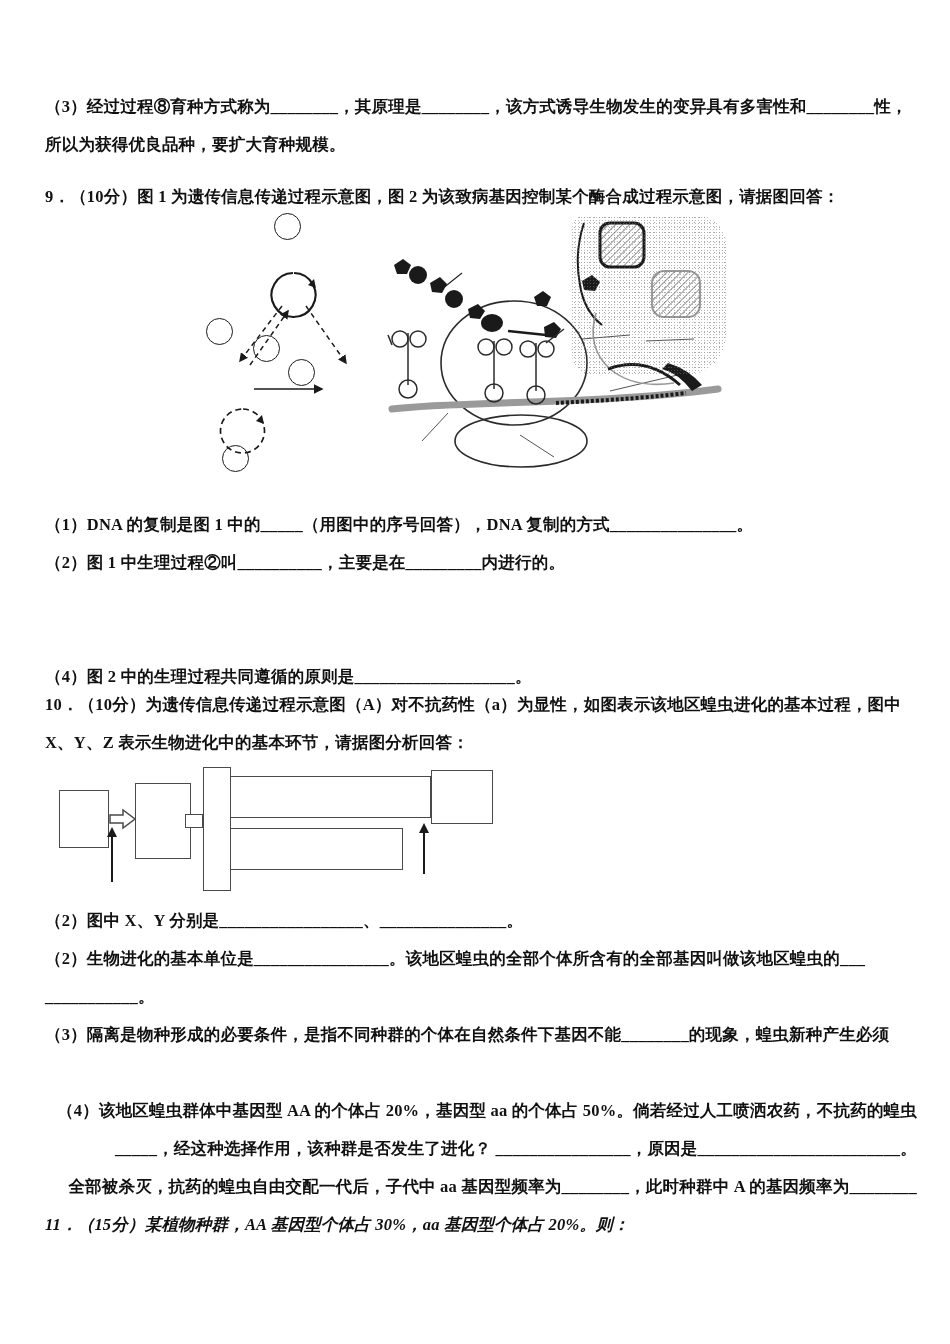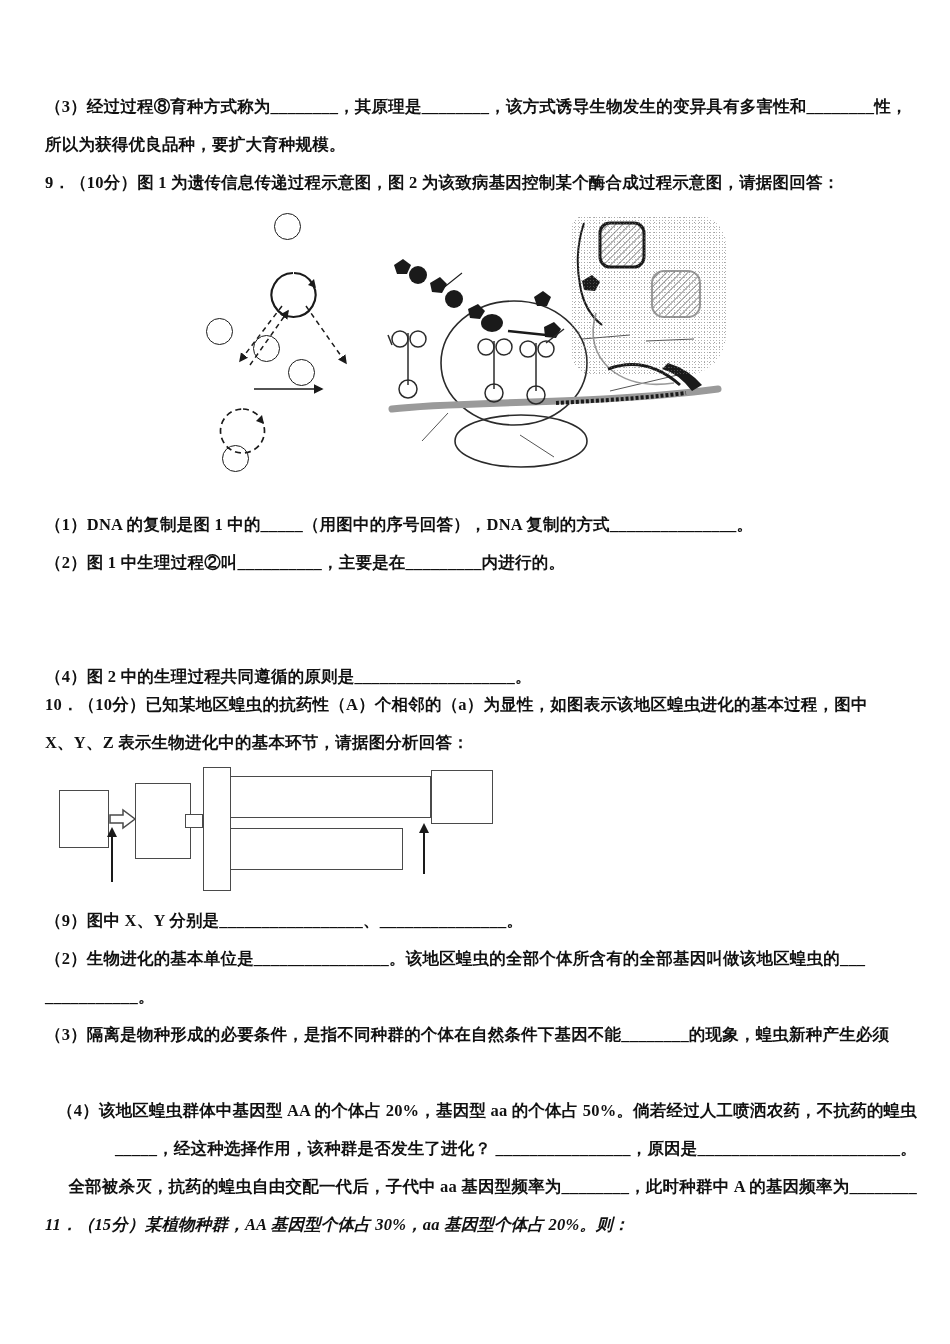--- a/index.html
+++ b/index.html
@@ -138,21 +138,21 @@
 </head>
 <body>
 
 <div class="page">
 
   <div class="para body-text" style="top:88px;">
     <p>（3）经过过程⑧育种方式称为________，其原理是________，该方式诱导生物发生的变异具有多害性和________性，</p>
     <p>所以为获得优良品种，要扩大育种规模。</p>
   </div>
 
-  <div class="para body-text" style="top:164px;">
+  <div class="para body-text" style="top:178px;">
     <p>
       <span>9．</span><span>（10分）</span><span>图 1 为遗传信息传递过程示意图，图 2 为该致病基因控制某个酶合成过程示意图，请据图回答：</span>
     </p>
   </div>
 
   <div class="fig1">
     <svg width="190" height="278" viewBox="0 0 190 278">
       <defs>
         <marker id="ah" markerWidth="7" markerHeight="7" refX="5" refY="3" orient="auto">
           <path d="M0,0 L6,3 L0,6 z" fill="#1a1a1a"></path>
@@ -285,21 +285,21 @@
   </div>
   <div class="para body-text" style="top:544px;">
     <p>（2）图 1 中生理过程②叫__________，主要是在_________内进行的。</p>
   </div>
   <div class="para body-text" style="top:658px;">
     <p>（4）图 2 中的生理过程共同遵循的原则是___________________。</p>
   </div>
 
   <div class="para body-text" style="top:686px;">
     <p>
-      <span>10．</span><span>（10分）</span><span>已知某地区蝗虫的抗药性（A）个相邻的（a）为显性，如图表示该地区蝗虫进化的基本过程，图中</span>
+      <span>10．</span><span>（10分）</span><span>为遗传信息传递过程示意图（A）对不抗药性（a）为显性，如图表示该地区蝗虫进化的基本过程，图中</span>
     </p>
     <p>X、Y、Z 表示生物进化中的基本环节，请据图分析回答：</p>
   </div>
 
   <div class="flow">
 
     <div class="fbox" style="left:14px; top:24px; width:50px; height:58px; white-space:pre-line;"></div>
 
     <svg style="position:absolute; left:64px; top:42px;" width="28" height="24">
       <path d="M1,7 L14,7 L14,2 L26,11 L14,20 L14,15 L1,15 z" fill="#fff" stroke="#4a4a4a" stroke-width="1.5"></path>
@@ -330,21 +330,21 @@
     <span class="flbl" style="left:60px; top:114px;"></span>
 
     <svg style="position:absolute; left:372px; top:56px;" width="14" height="54">
       <line x1="7" y1="52" x2="7" y2="8" stroke="#1a1a1a" stroke-width="2"></line>
       <path d="M7,1 L12,11 L2,11 z" fill="#1a1a1a"></path>
     </svg>
     <span class="flbl" style="left:372px; top:108px;"></span>
   </div>
 
   <div class="para body-text" style="top:902px;">
-    <p>（9）图中 X、Y 分别是_________________、_______________。</p>
+    <p>（2）图中 X、Y 分别是_________________、_______________。</p>
   </div>
   <div class="para body-text" style="top:940px;">
     <p>（2）生物进化的基本单位是________________。该地区蝗虫的全部个体所含有的全部基因叫做该地区蝗虫的___</p>
     <p>___________。</p>
   </div>
   <div class="para body-text" style="top:1016px;">
     <p>（3）隔离是物种形成的必要条件，是指不同种群的个体在自然条件下基因不能________的现象，蝗虫新种产生必须</p>
   </div>
   <div class="para body-text" style="top:1092px;text-align:right;">
     <p>（4）该地区蝗虫群体中基因型 AA 的个体占 20%，基因型 aa 的个体占 50%。倘若经过人工喷洒农药，不抗药的蝗虫</p>

